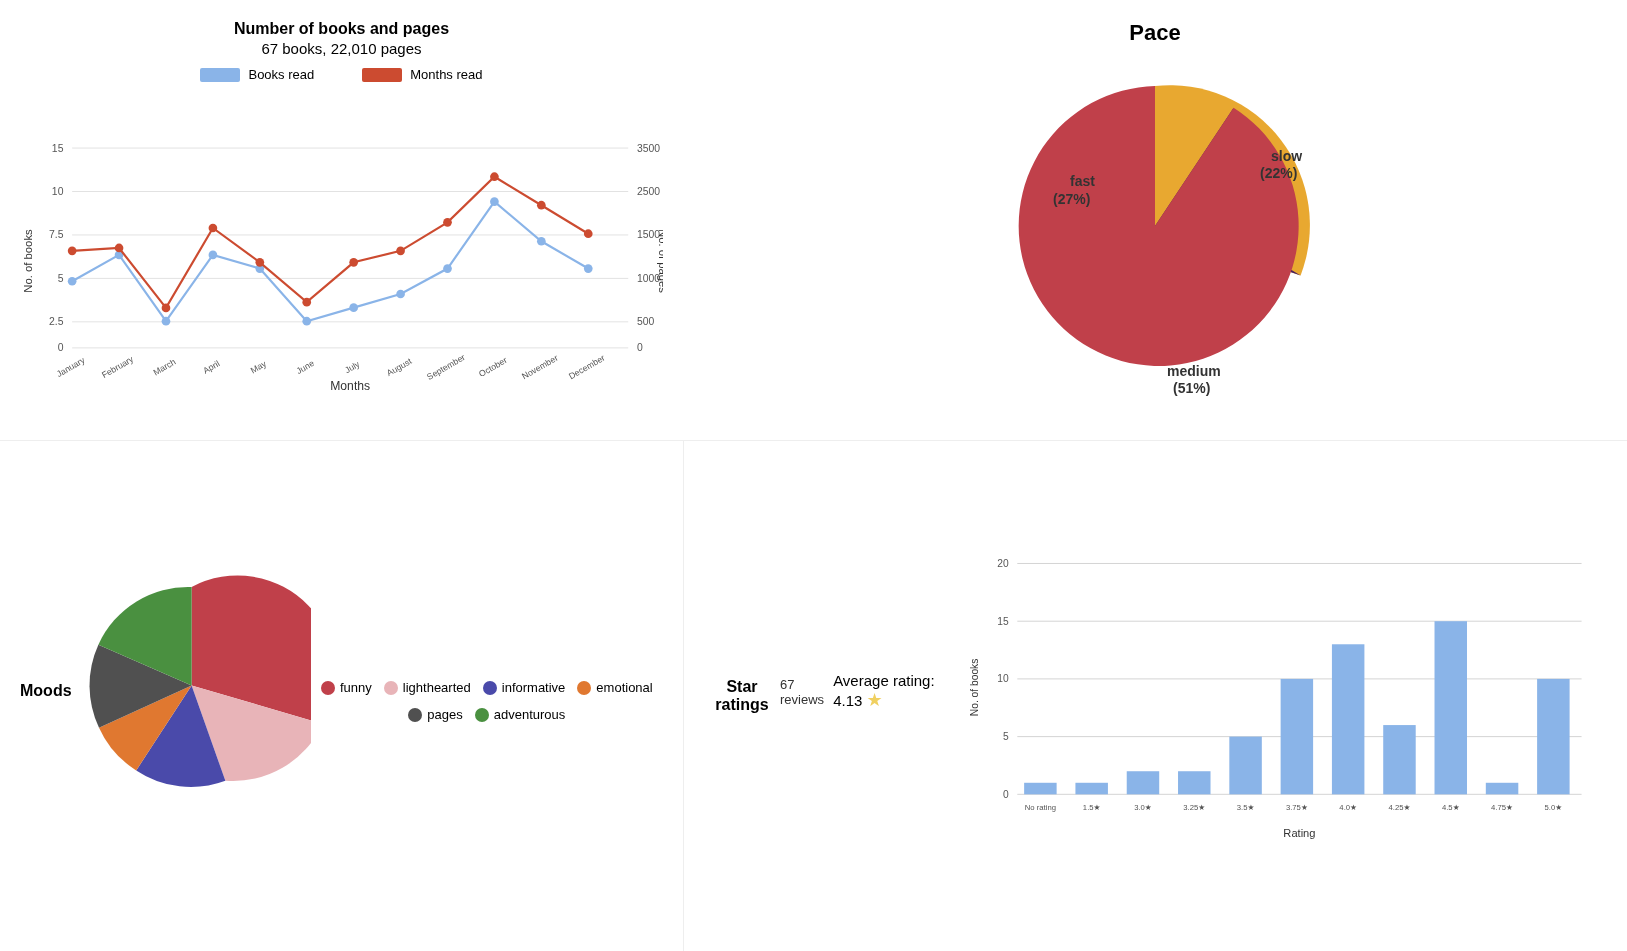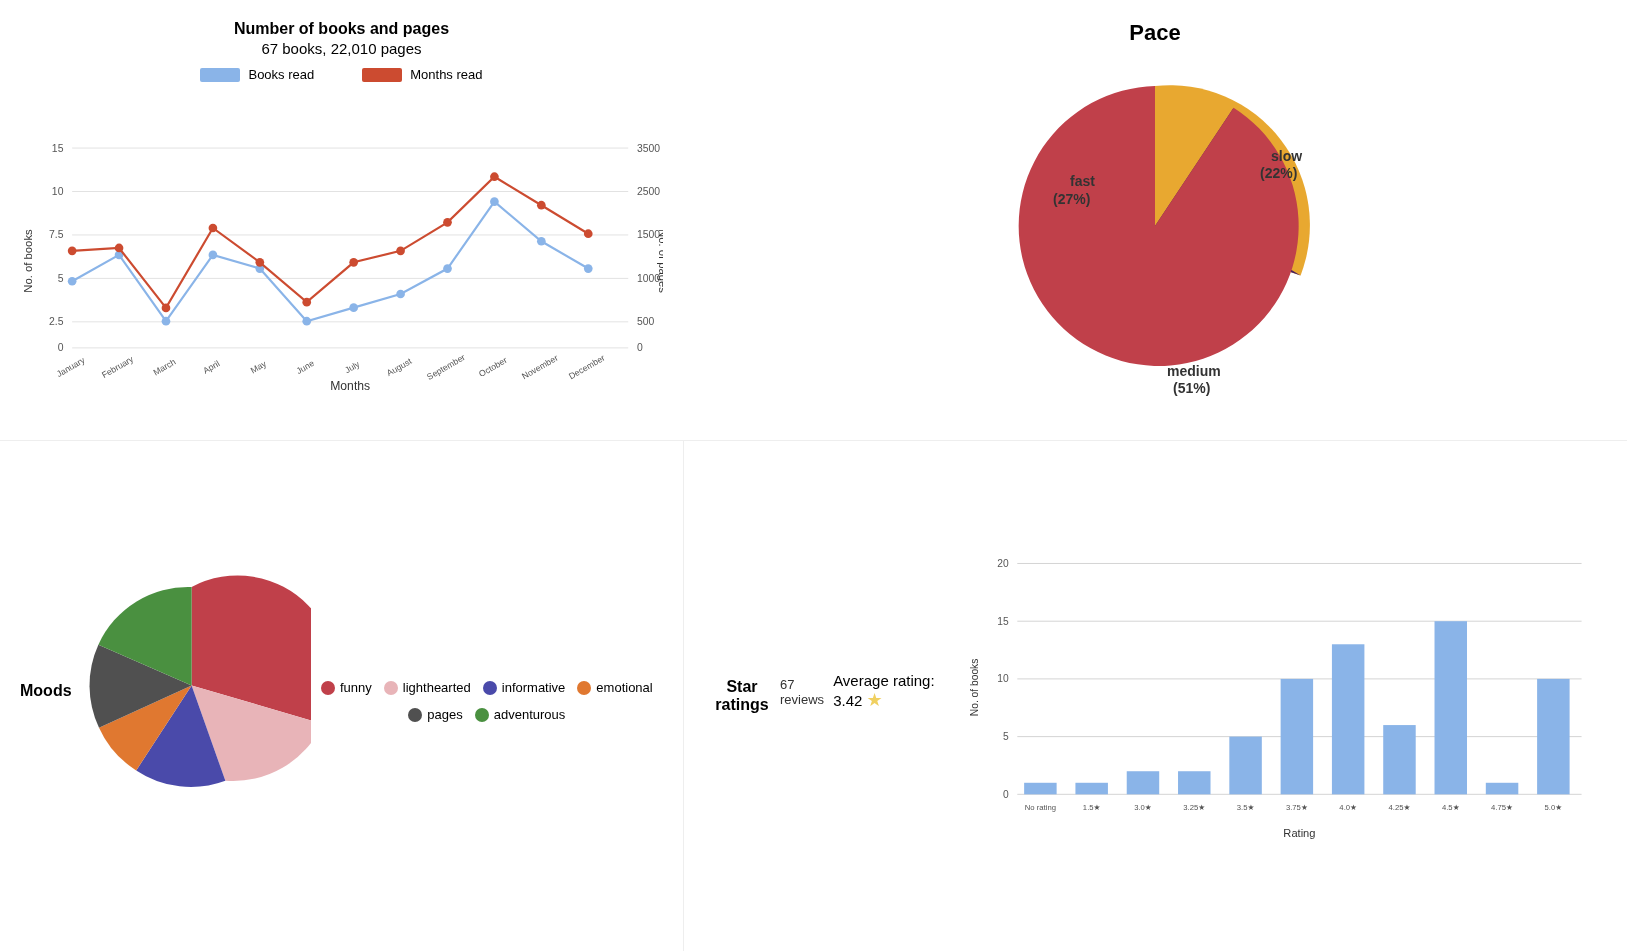--- a/index.html
+++ b/index.html
@@ -290,21 +290,21 @@
         <div class="moods-dot" style="background:#4a9040;"></div>
         <span>adventurous</span>
       </div>
     </div>
   </div>
 
   <div class="ratings-section">
     <div class="ratings-title">Star ratings</div>
     <div class="ratings-subtitle">67 reviews</div>
     <div class="avg-rating">
-      <span>Average rating: 3.42</span>
+      <span>Average rating: 4.13</span>
       <span style="color:#f0d060; font-size:18px;">★</span>
     </div>
     <svg width="750" height="350" viewBox="0 0 750 350">
 
       <line x1="60" y1="290" x2="720" y2="290" stroke="#ccc" stroke-width="1"></line>
       <line x1="60" y1="222.5" x2="720" y2="222.5" stroke="#ccc" stroke-width="1"></line>
       <line x1="60" y1="155" x2="720" y2="155" stroke="#ccc" stroke-width="1"></line>
       <line x1="60" y1="87.5" x2="720" y2="87.5" stroke="#ccc" stroke-width="1"></line>
       <line x1="60" y1="20" x2="720" y2="20" stroke="#ccc" stroke-width="1"></line>
 

